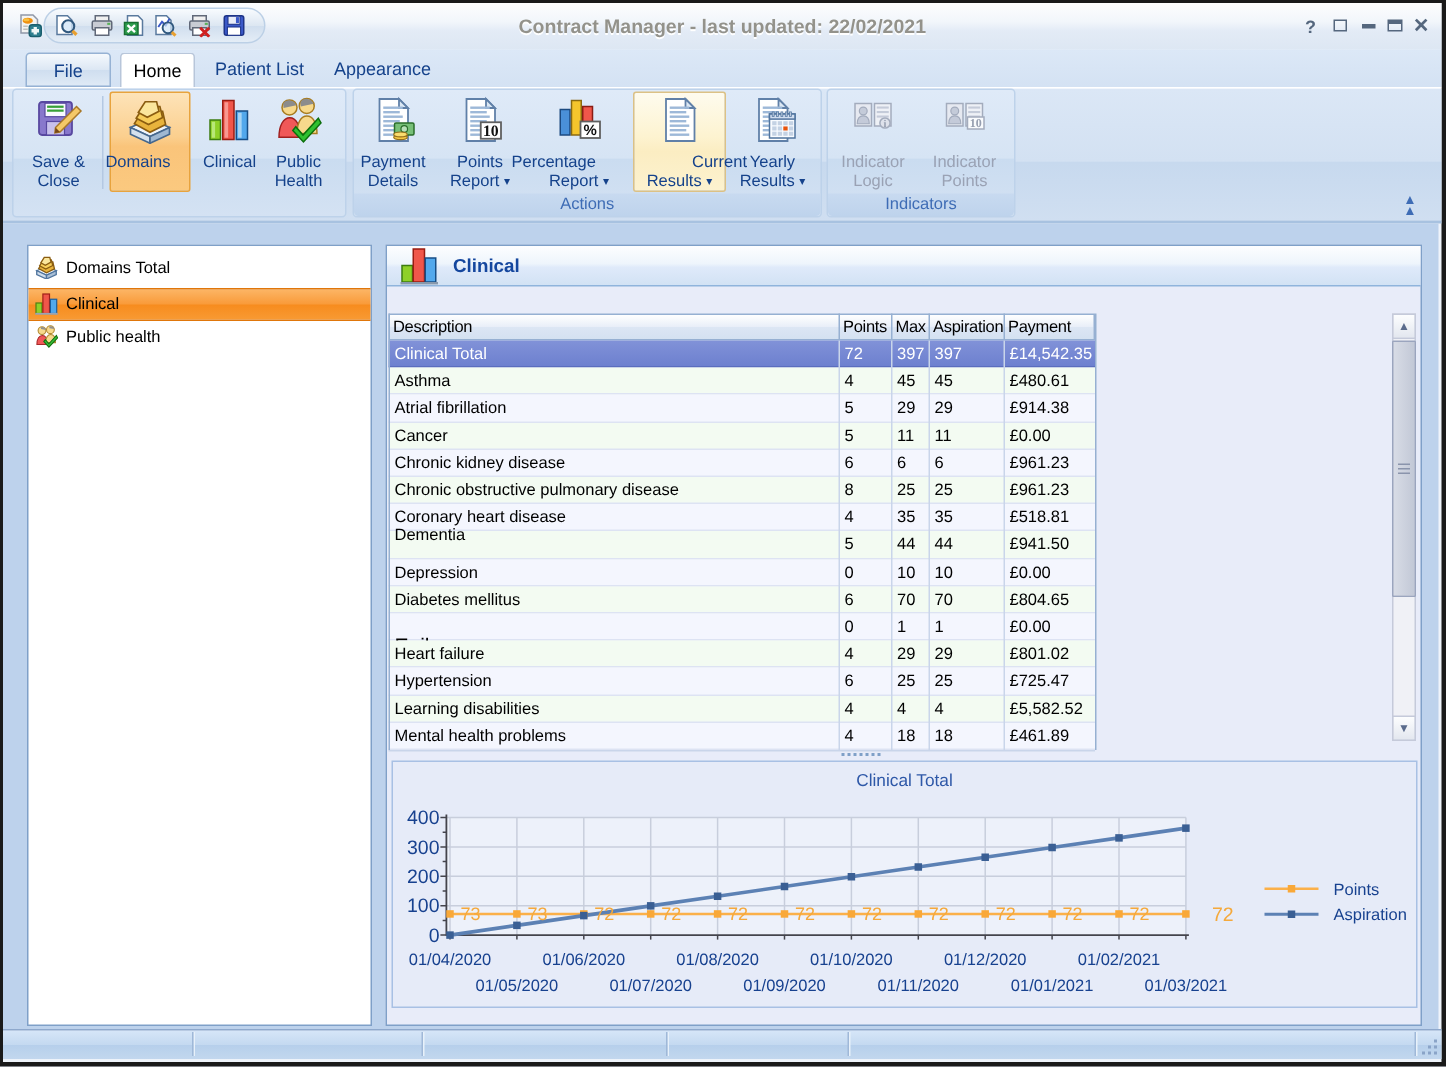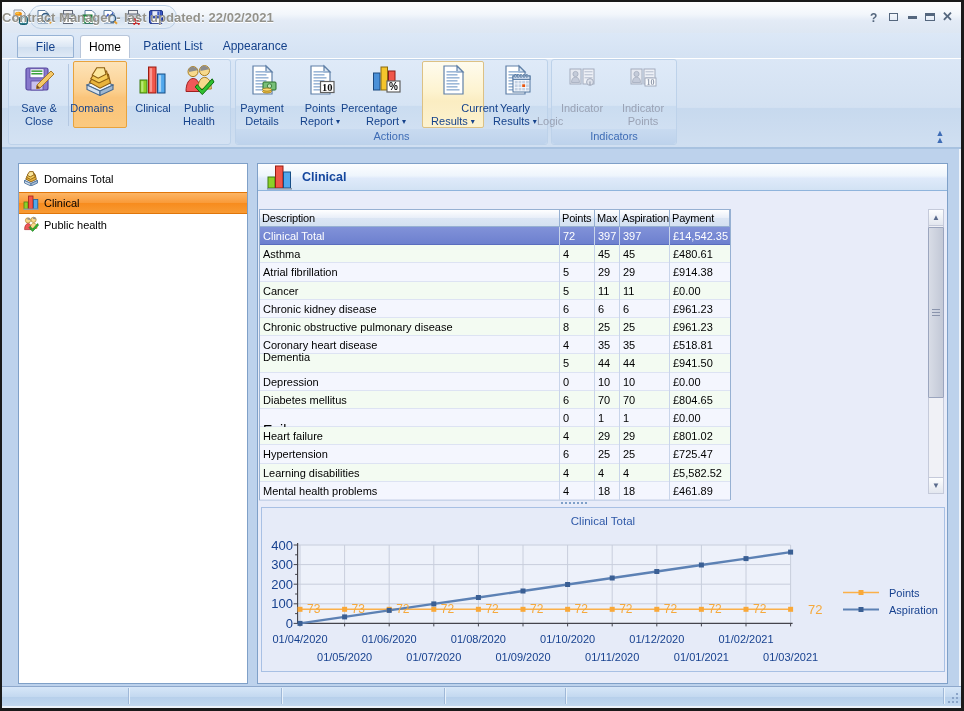--- a/index.html
+++ b/index.html
@@ -48,21 +48,21 @@
 <rect x="3.5" y="9.5" width="9" height="5" fill="#fff" stroke="#606878" stroke-width="1"></rect>
 <rect x="11.5" y="6.2" width="2" height="1.4" fill="#58b058"></rect>
         <path d="M8.5 9.5 L14.5 15.5 M14.5 9.5 L8.5 15.5" stroke="#d02020" stroke-width="2"></path>
       </svg></div>
 <div class="abs" style="left:146px;top:7px;width:16px;height:16px"><svg width="16" height="16" viewBox="0 0 16 16" style="">
         <rect x="1.5" y="1.5" width="13" height="13" rx="1.5" fill="#3a58c8" stroke="#1e3488" stroke-width="1"></rect>
 <rect x="4" y="1.8" width="8" height="5.4" fill="#e8ecf8" stroke="#1e3488" stroke-width="0.7"></rect>
 <rect x="3.6" y="9" width="8.8" height="5.5" fill="#fff" stroke="#1e3488" stroke-width="0.7"></rect>
 <rect x="9.3" y="2.4" width="2" height="4" fill="#3a58c8"></rect>
       </svg></div>
-<div class="abs" style="left:0;top:8px;width:959px;font-size:13px;font-weight:bold;color:#93928b;text-shadow:0 1px 0 #fff">Contract Manager - last updated: 22/02/2021</div>
+<div class="abs" style="left:0;top:8px;width:959px;text-align:center;font-size:13px;font-weight:bold;color:#93928b;text-shadow:0 1px 0 #fff">Contract Manager - last updated: 22/02/2021</div>
 <div class="abs" style="left:868px;top:9px;width:90px;height:16px;color:#55677e;font-size:12px;font-weight:bold">
 <span class="abs" style="left:0;top:0">?</span>
 <span class="abs" style="left:19px;top:2px;width:9px;height:8px;border:1px solid #55677e"></span>
 <span class="abs" style="left:38px;top:5px;width:9px;height:3px;background:#55677e"></span>
 <span class="abs" style="left:55px;top:2px;width:10px;height:8px;border:1px solid #55677e;border-top-width:3px"></span>
 <span class="abs" style="left:72px;top:-2px;font-size:13px">✕</span>
 </div>
 <div class="abs" style="left:0;top:31px;width:959px;height:25px;background:linear-gradient(#dce8f7,#d4e2f3)"></div>
 <div class="abs nav" style="left:15px;top:33px;width:57px;height:23px;border:1px solid #96b2d4;border-radius:3px 3px 0 0;background:linear-gradient(#f5f9fd,#dce7f4 50%,#cfdeef 51%,#dfeaf6);text-align:center;line-height:22px;font-size:12px">File</div>
 <div class="abs" style="left:78px;top:33px;width:50px;height:23px;border:1px solid #b8c6da;border-bottom:none;border-radius:3px 3px 0 0;background:#ffffff;text-align:center;line-height:23px;font-size:12px;color:#000">Home</div>
@@ -235,21 +235,21 @@
 <path d="M5.5 18.5 C5.5 14.8 7.2 13.2 9.5 13.2 C11.8 13.2 13.5 14.8 13.5 18.5 Z" fill="#c0c6d4" stroke="#9aa2b4" stroke-width="0.8"></path>
 <rect x="17" y="5" width="11" height="15" fill="#f2f3f7" stroke="#9aa2b4" stroke-width="1"></rect>
 <rect x="18.5" y="7" width="8" height="1.4" fill="#c0c6d4"></rect>
 <rect x="18.5" y="10" width="8" height="1.4" fill="#c0c6d4"></rect>
 <rect x="18.5" y="13" width="8" height="1.4" fill="#c0c6d4"></rect>
           <circle cx="24" cy="18" r="3.4" fill="#dfe2ea" stroke="#9aa2b4" stroke-width="1"></circle>
           <text x="24" y="20.6" font-family="Liberation Serif,serif" font-size="7" font-weight="bold" fill="#8a92a4" text-anchor="middle">i</text>
         </g>
       </svg></div>
     <div class="abs" style="left:535px;top:100px;width:90px;text-align:center;font-size:11px;color:#9aa2b4">Indicator</div>
-    <div class="abs" style="left:535px;top:113px;width:90px;font-size:11px;color:#9aa2b4">Logic</div>
+    <div class="abs" style="left:535px;top:113px;width:90px;text-align:center;font-size:11px;color:#9aa2b4">Logic</div>
 <div class="abs" style="left:625px;top:62px;width:32px;height:32px"><svg width="32" height="32" viewBox="0 0 32 32" style="">
         <g opacity="0.85">
 <rect x="4" y="5" width="11" height="15" fill="#e8eaf0" stroke="#9aa2b4" stroke-width="1"></rect>
 <circle cx="9.5" cy="10" r="2.6" fill="#c0c6d4" stroke="#9aa2b4" stroke-width="0.8"></circle>
 <path d="M5.5 18.5 C5.5 14.8 7.2 13.2 9.5 13.2 C11.8 13.2 13.5 14.8 13.5 18.5 Z" fill="#c0c6d4" stroke="#9aa2b4" stroke-width="0.8"></path>
 <rect x="17" y="5" width="11" height="15" fill="#f2f3f7" stroke="#9aa2b4" stroke-width="1"></rect>
 <rect x="18.5" y="7" width="8" height="1.4" fill="#c0c6d4"></rect>
 <rect x="18.5" y="10" width="8" height="1.4" fill="#c0c6d4"></rect>
 <rect x="18.5" y="13" width="8" height="1.4" fill="#c0c6d4"></rect>
           <rect x="18" y="14" width="11" height="8" fill="#ffffff" stroke="#9aa2b4" stroke-width="1"></rect>

